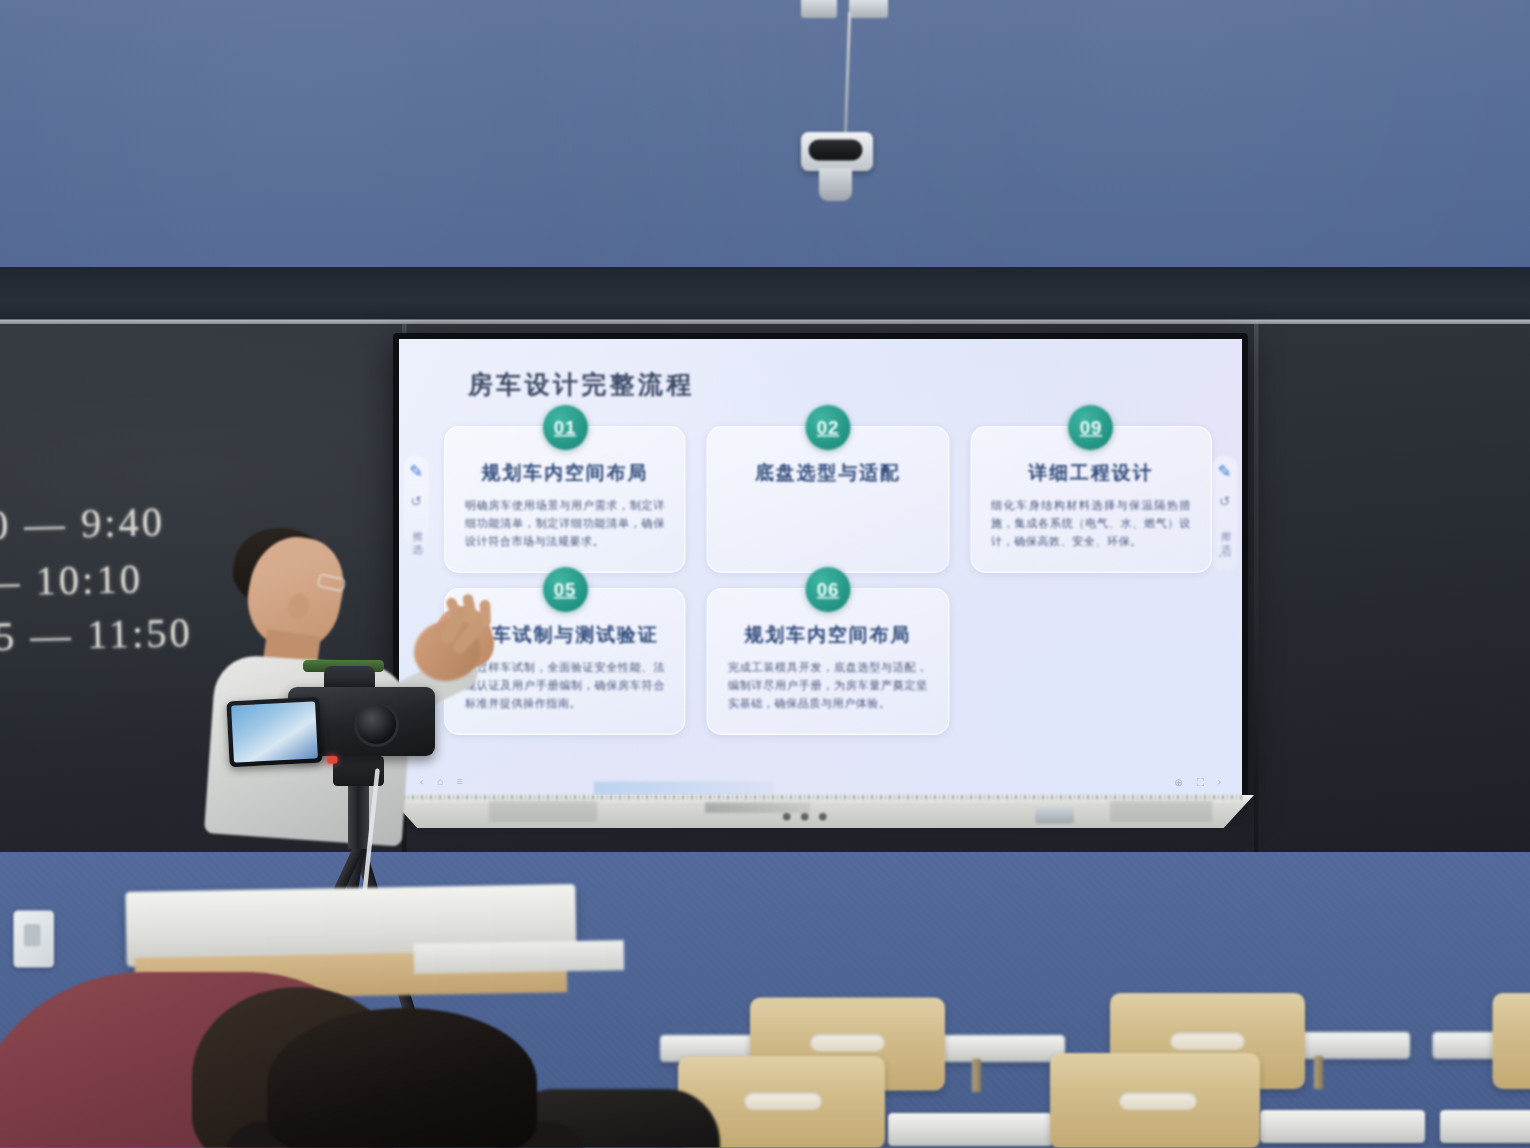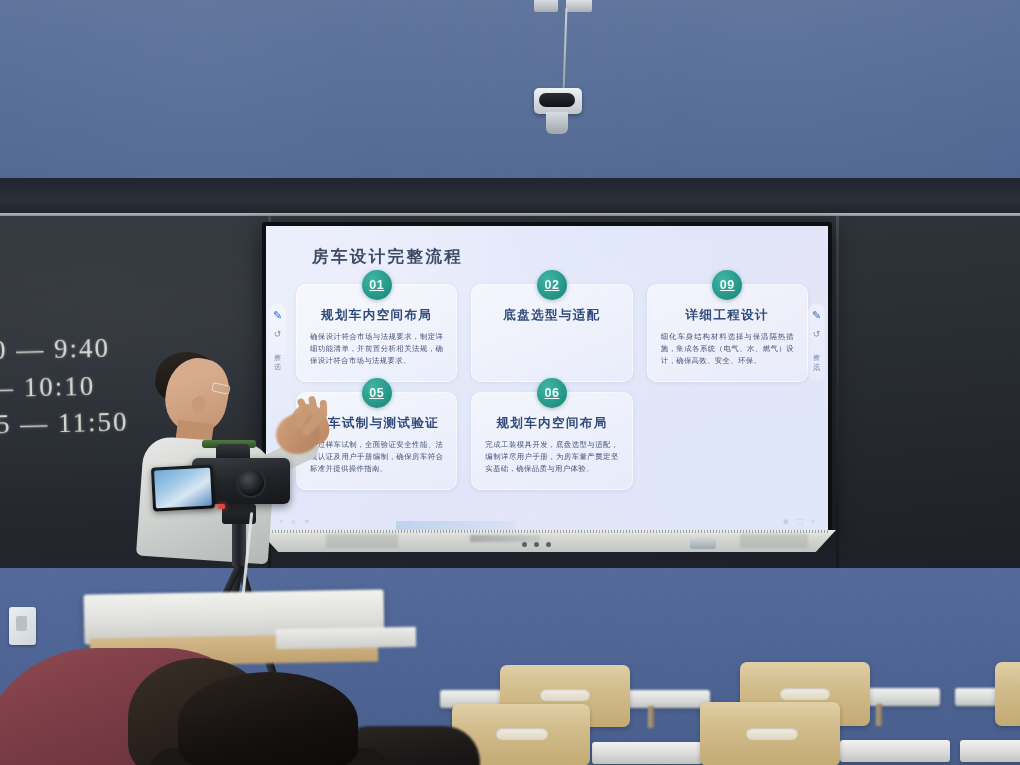--- a/index.html
+++ b/index.html
@@ -412,21 +412,21 @@
     <div class="screen">
 
       <div class="slide">
         <div class="slide-title blur-soft">房车设计完整流程</div>
 
         <div class="grid">
 
           <div class="card">
             <div class="badge blur-soft">01</div>
             <div class="card-title blur-soft">规划车内空间布局</div>
-            <div class="card-body blur-soft">确保设计符合市场与法规要求，制定详细功能清单，并前置分析相关法规，确保设计符合市场与法规要求。</div>
+            <div class="card-body blur-soft">明确房车使用场景与用户需求，制定详细功能清单，制定详细功能清单，确保设计符合市场与法规要求。</div>
           </div>
 
           <div class="card">
             <div class="badge blur-soft">02</div>
             <div class="card-title blur-soft">底盘选型与适配</div>
           </div>
 
 
           <div class="card">
             <div class="badge blur-soft">09</div>

